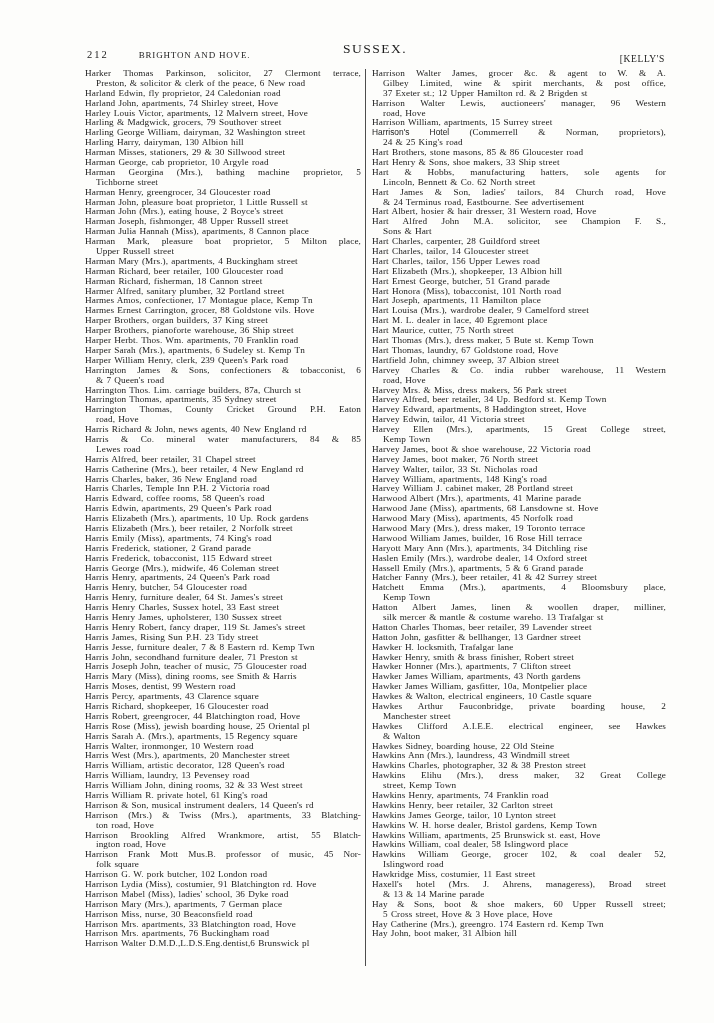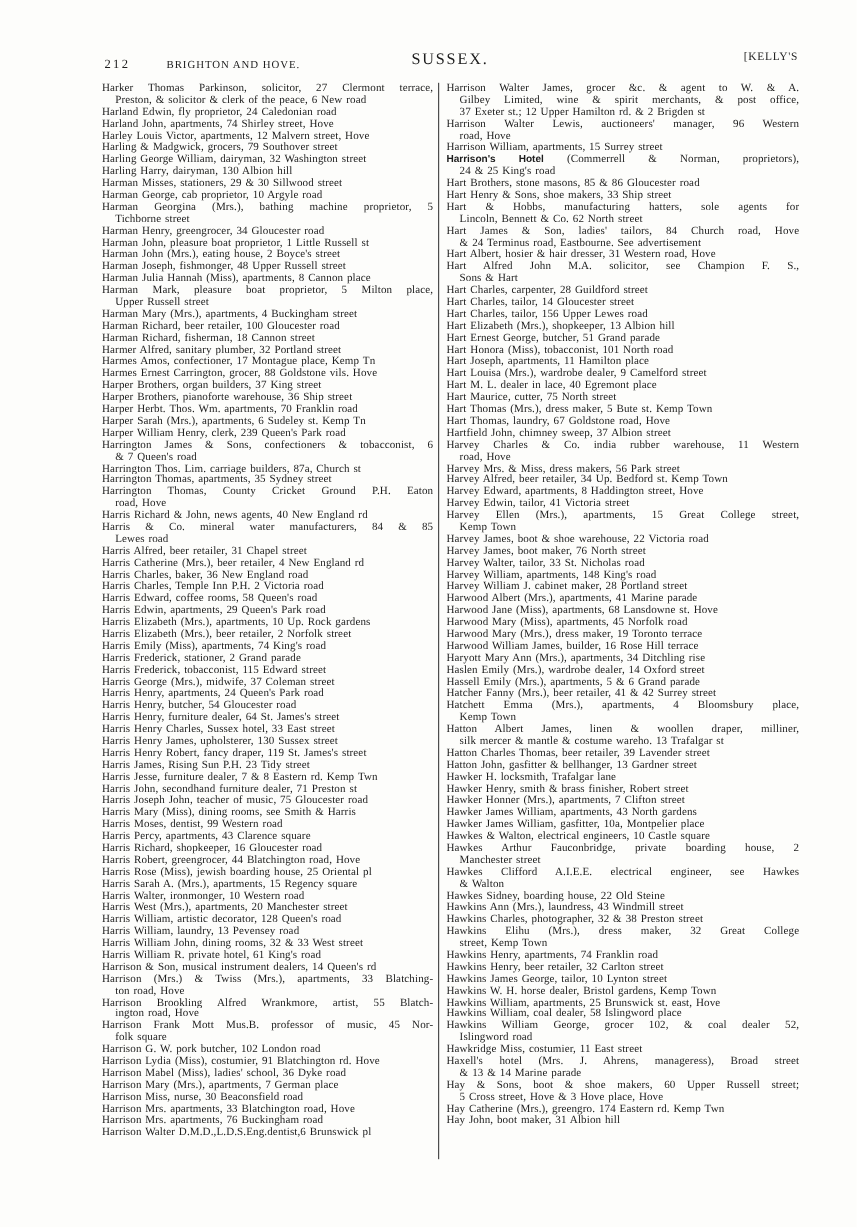--- a/index.html
+++ b/index.html
@@ -7,31 +7,31 @@
     position:relative;width:714px;height:1023px;overflow:hidden;
     background:#fdfdfb;color:#1c1c1c;
     font-family:"Liberation Serif","DejaVu Serif",serif;
     -webkit-font-smoothing:antialiased;
   }
   .header{position:absolute;top:41px;left:85px;width:580px;height:16px;}
   .h-left{position:absolute;left:2px;top:3px;white-space:nowrap;}
   .pagenum{font-size:10.5px;letter-spacing:2px;margin-right:30px;}
   .runtitle-left{font-size:9px;letter-spacing:0.8px;}
   .h-center{position:absolute;left:0;right:0;top:0;text-align:center;font-size:13.5px;letter-spacing:1.5px;}
-  .h-right{position:absolute;right:0;top:2px;font-size:9.5px;letter-spacing:0.6px;}
+  .h-right{position:absolute;right:0;top:13px;font-size:9.5px;letter-spacing:0.6px;}
   .pbody{position:absolute;top:69px;left:85px;width:580px;}
   .col{font-size:9.2px;line-height:9.9px;word-spacing:0.8px;letter-spacing:0.1px;}
   .col-left{position:absolute;left:0;top:0;width:276px;}
   .col-right{position:absolute;left:287px;top:0;width:294px;}
   .divider{position:absolute;left:280px;top:0;width:1px;height:897px;background:#4d4d4d;}
   .entry{margin:0;}
   .ln{height:9.9px;overflow:hidden;text-align:left;text-justify:inter-word;}
   .ln.just{text-align:justify;text-align-last:justify;}
   .ln.cont{padding-left:11px;}
-  .lead{font-family:"Liberation Sans","DejaVu Sans",sans-serif;font-weight:700;font-size:8.4px;letter-spacing:0;}
+  .lead{font-family:"Liberation Sans","DejaVu Sans",sans-serif;font-weight:400;font-size:8.4px;letter-spacing:0;}
 </style>
 </head>
 <body>
 
 <div class="page">
   <div class="header">
     <div class="h-left">
       <span class="pagenum">212</span><span class="runtitle-left">BRIGHTON AND HOVE.</span>
     </div>
     <div class="h-center">SUSSEX.</div>
@@ -171,21 +171,21 @@
         <div class="entry">
           <div class="ln">Harris Emily (Miss), apartments, 74 King's road</div>
         </div>
         <div class="entry">
           <div class="ln">Harris Frederick, stationer, 2 Grand parade</div>
         </div>
         <div class="entry">
           <div class="ln">Harris Frederick, tobacconist, 115 Edward street</div>
         </div>
         <div class="entry">
-          <div class="ln">Harris George (Mrs.), midwife, 37 Coleman street</div>
+          <div class="ln">Harris George (Mrs.), midwife, 46 Coleman street</div>
         </div>
         <div class="entry">
           <div class="ln">Harris Henry, apartments, 24 Queen's Park road</div>
         </div>
         <div class="entry">
           <div class="ln">Harris Henry, butcher, 54 Gloucester road</div>
         </div>
         <div class="entry">
           <div class="ln">Harris Henry, furniture dealer, 64 St. James's street</div>
         </div>

